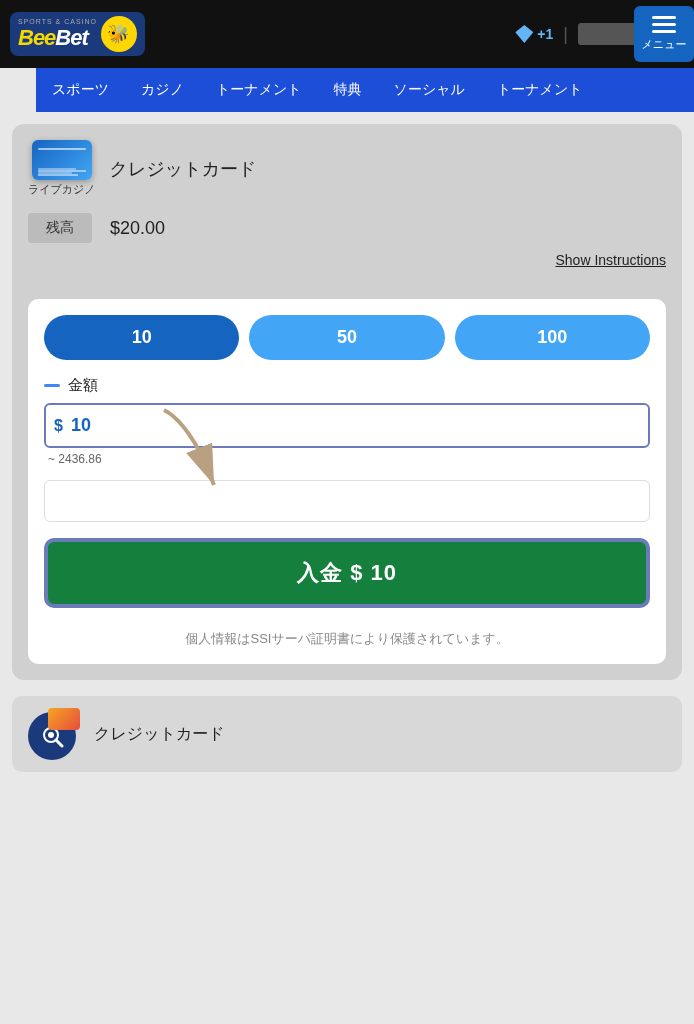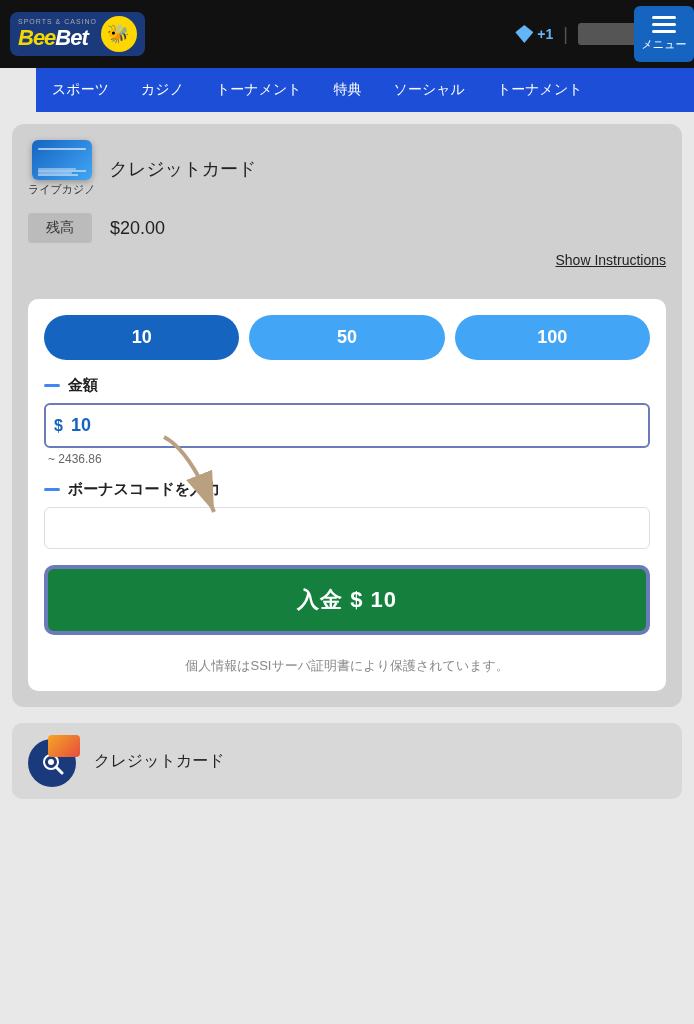--- a/index.html
+++ b/index.html
@@ -258,21 +258,21 @@
       background: #1565c0;
     }
 
     
     .section-label {
       display: flex;
       align-items: center;
       gap: 8px;
       margin-bottom: 8px;
       font-size: 15px;
-      font-weight: bold;
+      font-weight: normal;
       color: #222;
     }
     .dash-icon {
       width: 16px;
       height: 3px;
       background: #4285f4;
       border-radius: 2px;
     }
 
     .amount-input-wrap {
@@ -491,24 +491,20 @@
 
       <div class="amount-input-wrap">
         <span class="currency-symbol">$</span>
         <input class="amount-input" type="text" value="10" style="">
       </div>
 
       <div class="amount-range">
         <span>~ 2436.86</span>
       </div>
 
-      <div class="section-label">
-        <div class="dash-icon"></div>
-        <span>ボーナスコードを入力</span>
-      </div>
 
       <div class="arrow-wrap">
         <input class="bonus-input" type="text" placeholder="" style="">
 
         
         <svg class="arrow-overlay" viewBox="0 0 200 100" xmlns="http://www.w3.org/2000/svg">
           <defs>
             <marker id="arrowhead" markerWidth="10" markerHeight="7" refX="10" refY="3.5" orient="auto">
               <polygon points="0 0, 10 3.5, 0 7" fill="#b8a080"></polygon>
             </marker>

